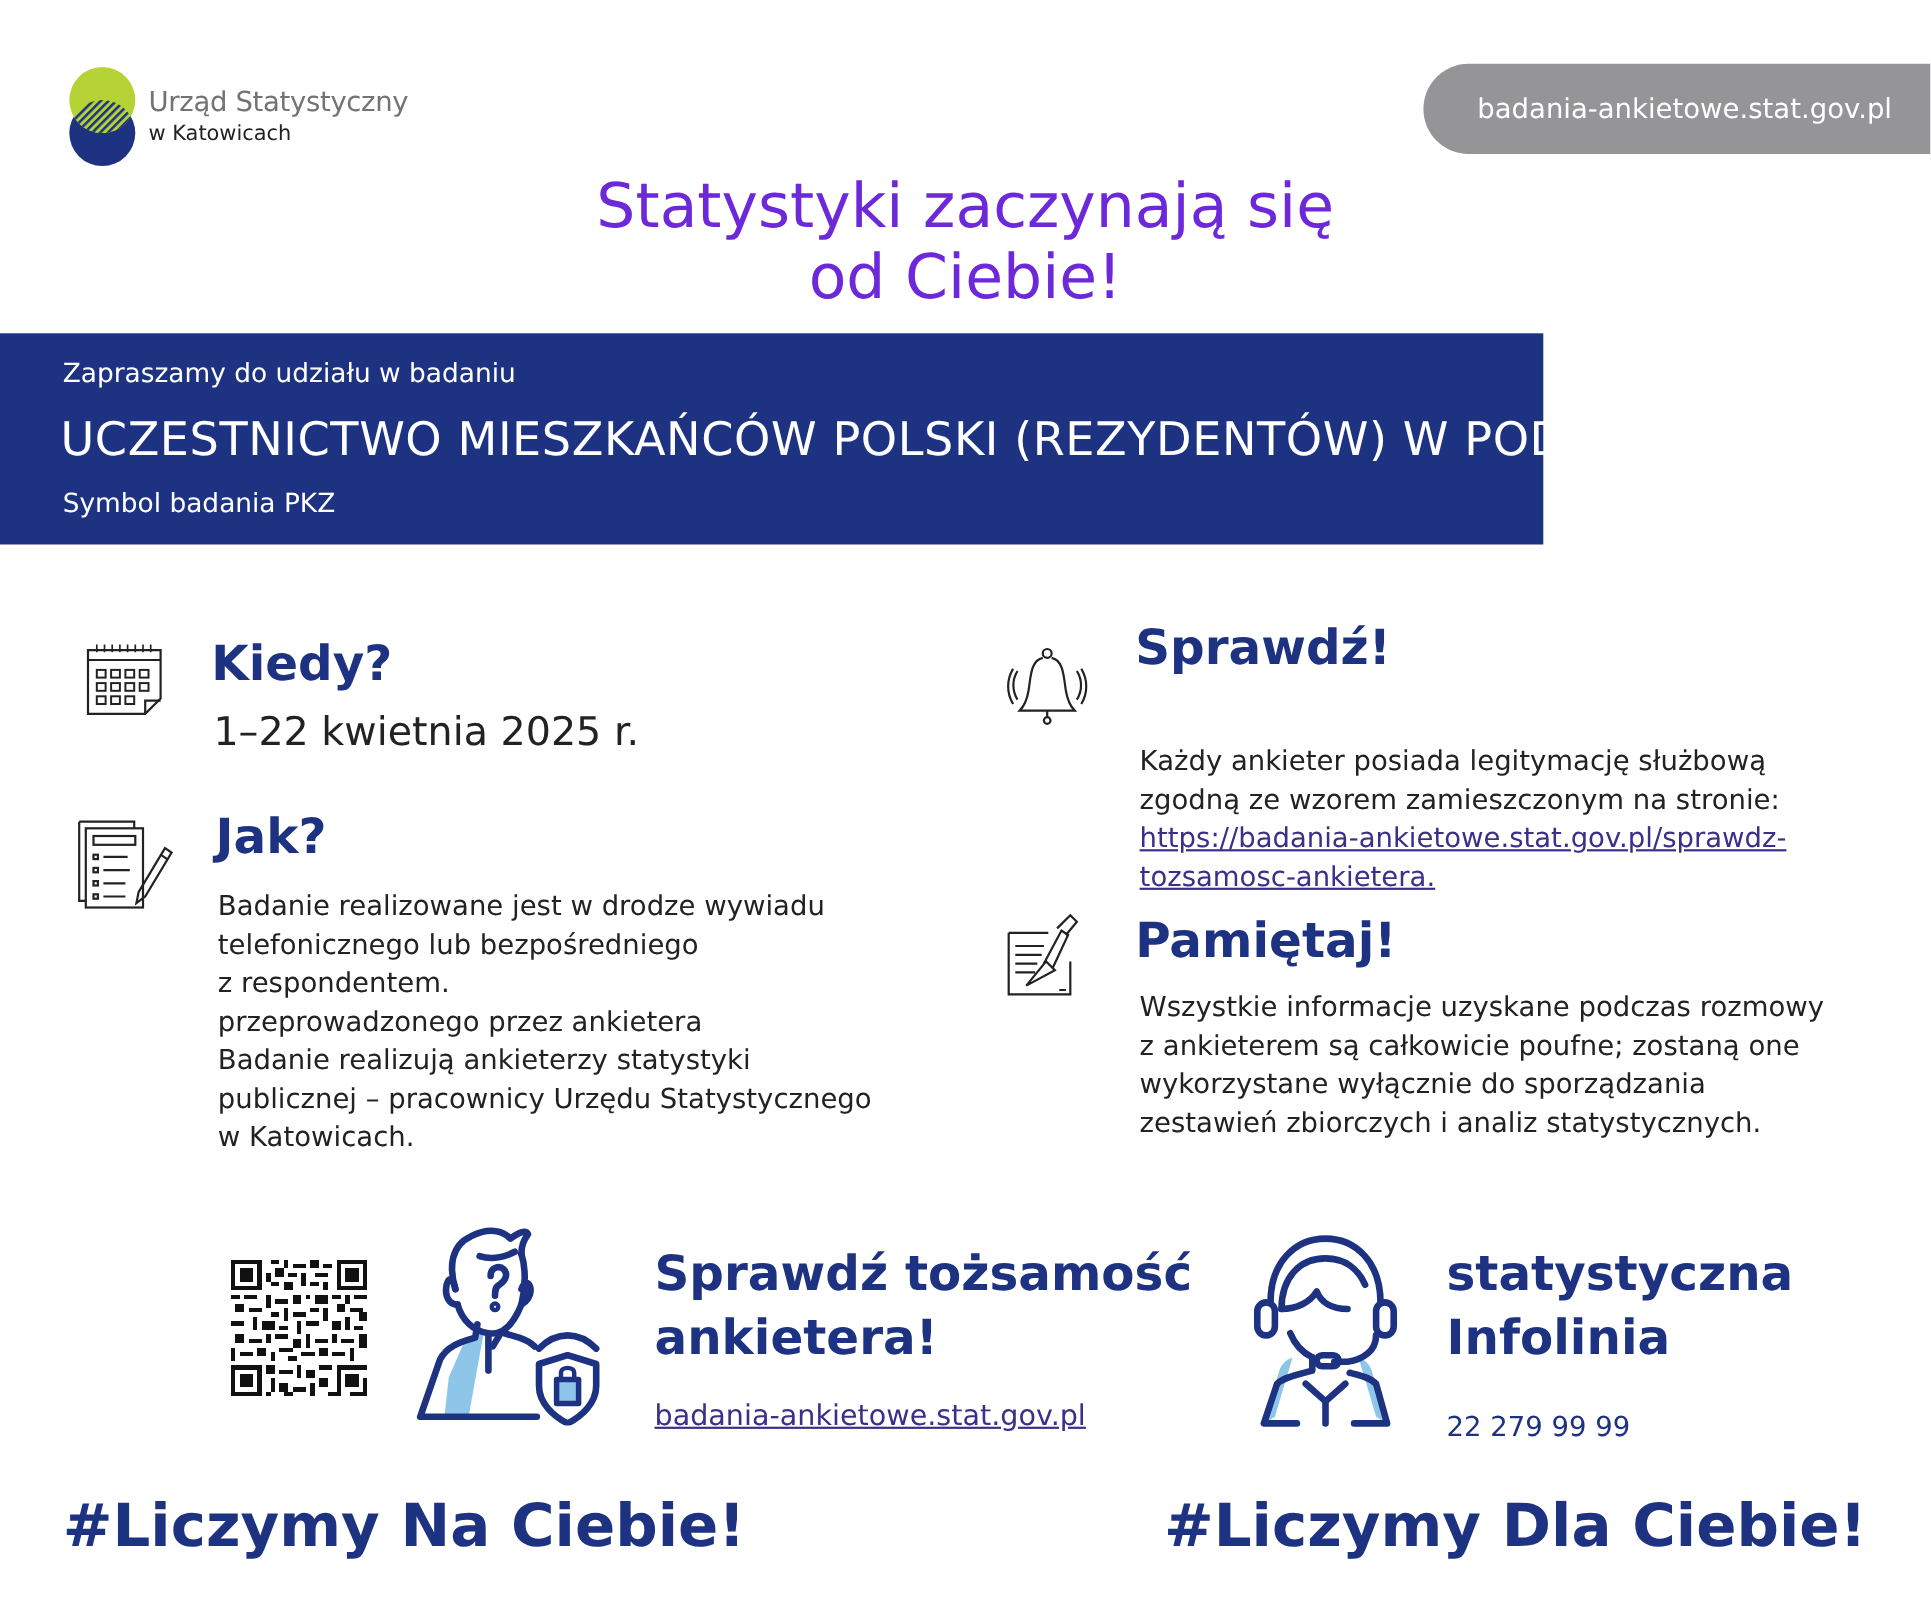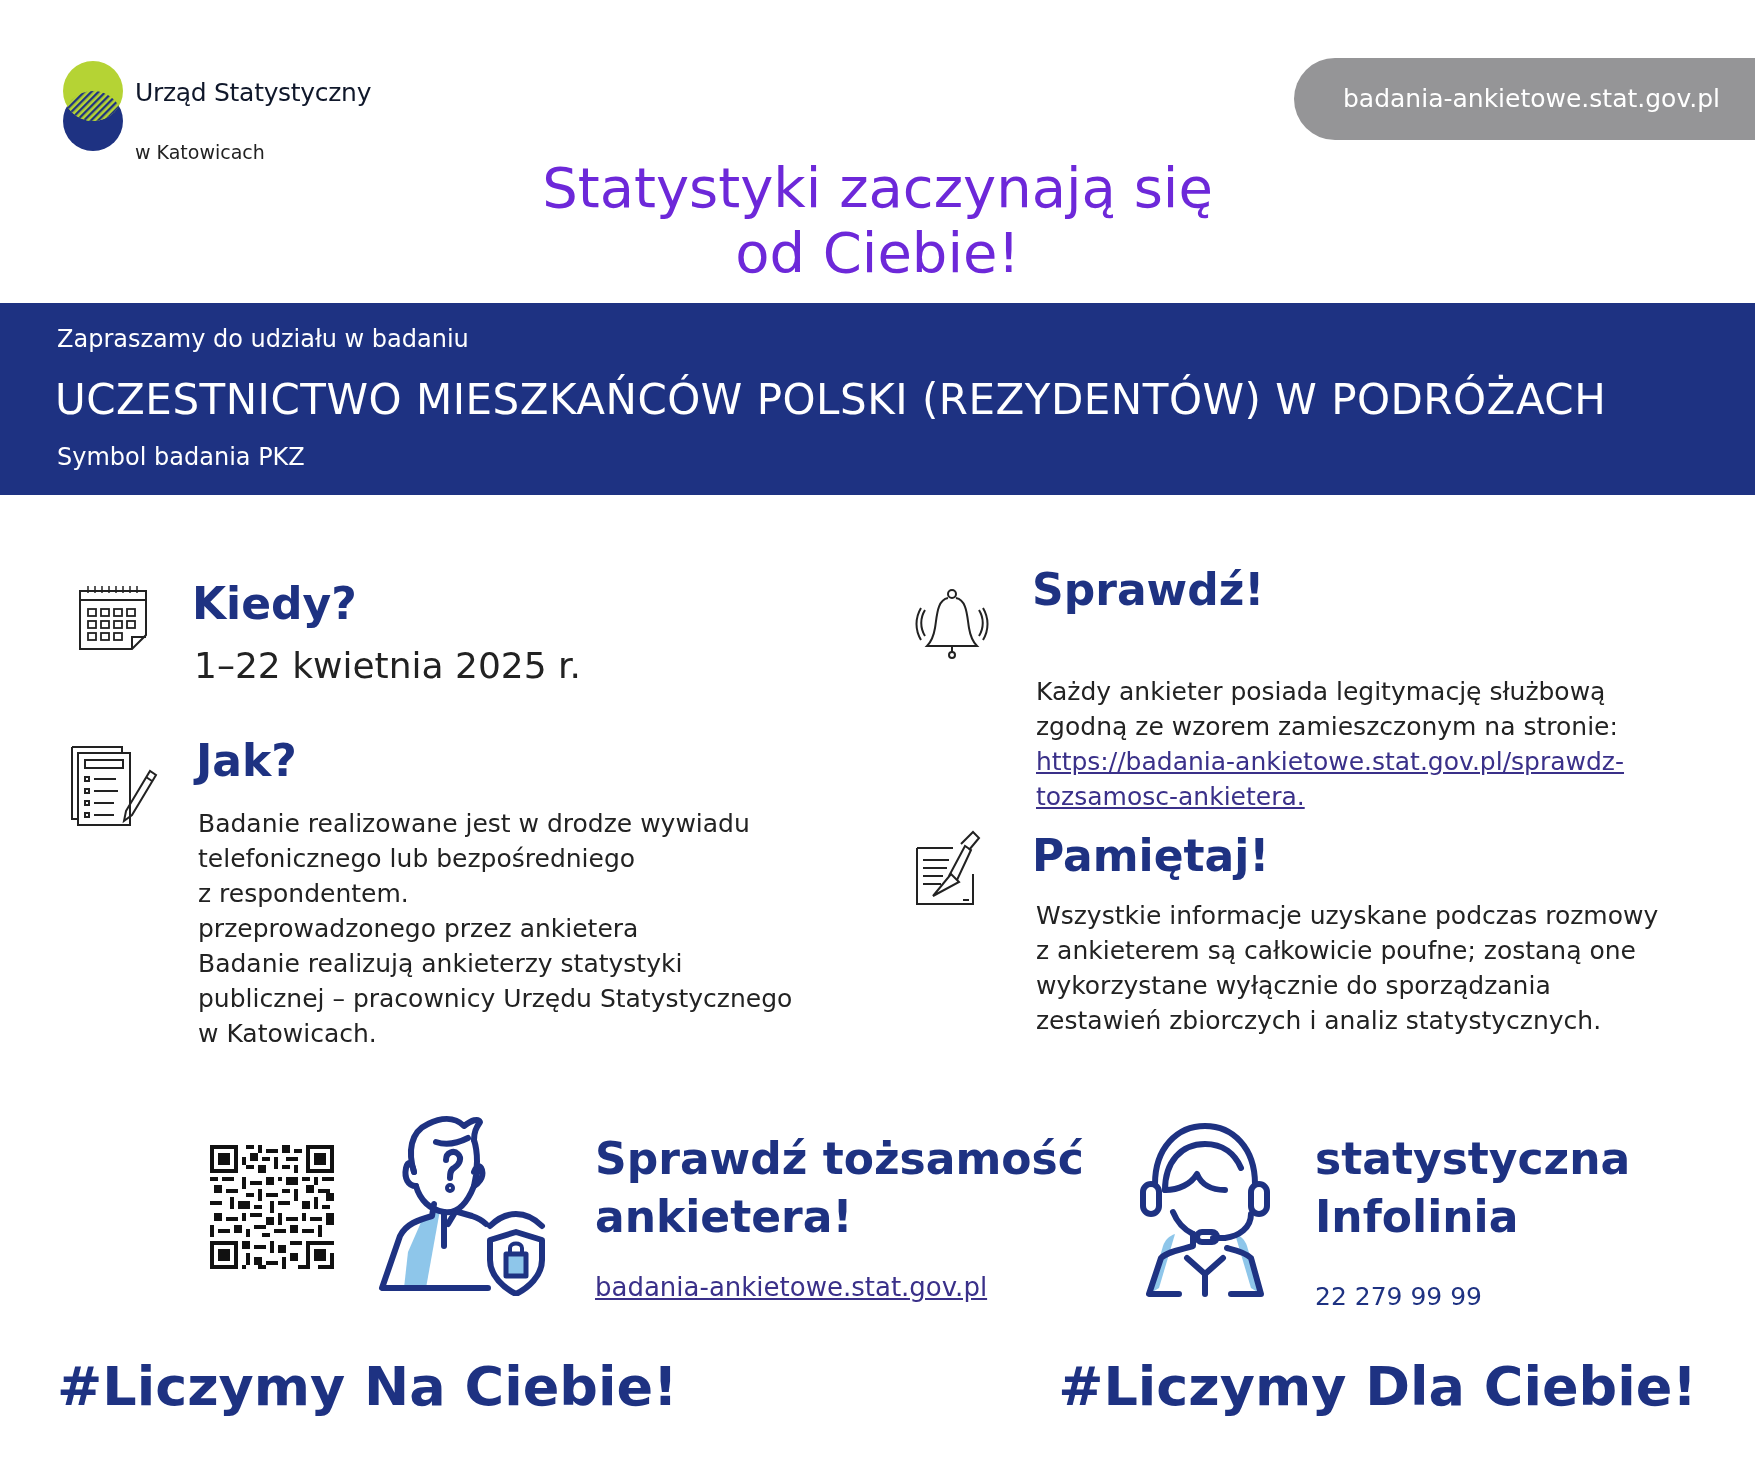--- a/index.html
+++ b/index.html
@@ -1,23 +1,23 @@
 <!DOCTYPE html>
 <html><head>
 <meta charset="utf-8">
 <style>
   html, body { margin:0; padding:0; background:#ffffff; }
   body { width:1755px; height:1475px; position:relative; overflow:hidden; font-family:"DejaVu Sans", "Liberation Sans", sans-serif; color:#222; }
   .abs { position:absolute; }
-  .logo-text1 { left:135px; top:78px; font-family:"DejaVu Sans", sans-serif; font-size:25px; color:#0f172a; letter-spacing:-0.3px; white-space:nowrap; }
-  .logo-text2 { left:135px; top:110px; font-size:19px; color:#222; white-space:nowrap;margin-top:31px; }
+  .logo-text1 { left:135px; top:78px; font-family:"DejaVu Sans", sans-serif; font-size:25px; color:#737373; letter-spacing:-0.3px; white-space:nowrap; }
+  .logo-text2 { left:135px; top:110px; font-size:19px; color:#222; white-space:nowrap; }
   .pill { left:1294px; top:58px; width:461px; height:82px; background:#959597; border-radius:41px 0 0 41px; }
   .pill-text { position:absolute; right:35px; top:0; line-height:82px; font-size:25px; color:#fff; white-space:nowrap; }
   .title { left:0; width:1755px; top:155px; text-align:center; font-weight:normal; font-size:56px; line-height:65px; color:#6d28d9; }
-  .banner { left:0; top:303px; width:1755px; height:192px; background:#1e3282; color:#fff; }
+  .banner { left:0; top:303px; width:1403px; height:192px; background:#1e3282; color:#fff; }
   .banner .sub1 { position:absolute; left:57px; top:22px; font-size:24px; white-space:nowrap; }
   .banner .main { position:absolute; left:55px; top:72px; font-size:42px; white-space:nowrap; letter-spacing:0.5px; }
   .banner .sub2 { position:absolute; left:57px; top:140px; font-size:24px; white-space:nowrap; }
   .h2 { font-weight:bold; font-size:44px; color:#1e3282; white-space:nowrap; }
   .body-txt { font-size:25px; line-height:35px; color:#222; white-space:nowrap; }
   .link { color:#3a3089; text-decoration:underline; }
   .date { font-size:36px; color:#222; white-space:nowrap; }
   .h3 { font-weight:bold; font-size:44px; line-height:58px; color:#1e3282; white-space:nowrap; }
   .hashtag { font-weight:bold; font-size:54px; color:#1e3282; white-space:nowrap; }
   .phone { font-size:25px; color:#1e3282; white-space:nowrap; }

